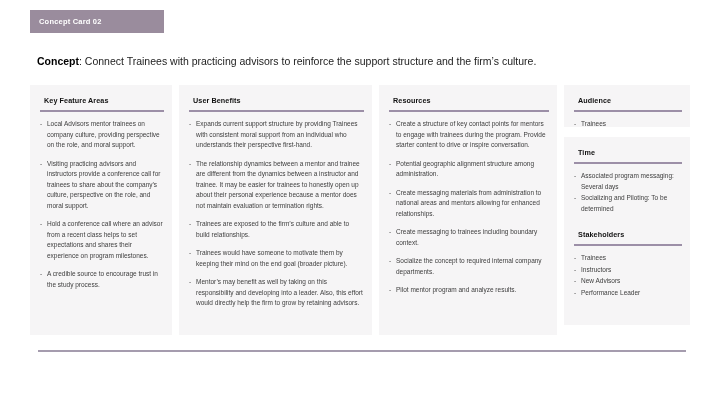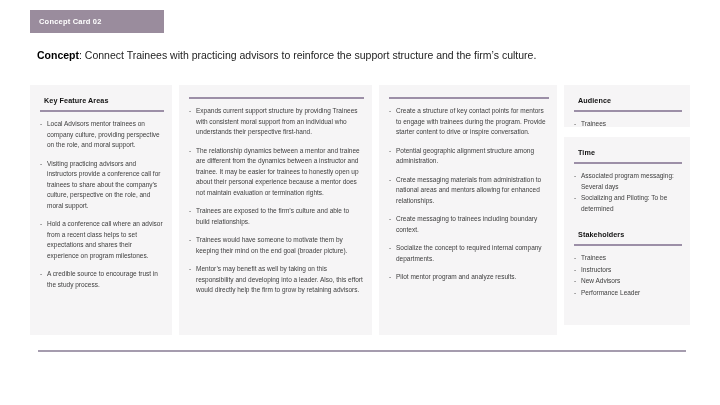--- a/index.html
+++ b/index.html
@@ -18,21 +18,21 @@
     font-family:"Liberation Sans", sans-serif;
     -webkit-font-smoothing:antialiased;
   }
   .badge{
     position:absolute;left:30px;top:10px;width:134px;height:23px;
     background:var(--badge-bg);color:#fff;
     display:flex;align-items:center;padding-left:9px;
     font-size:7.5px;font-weight:bold;letter-spacing:.2px;
   }
   .concept{
-    position:absolute;left:37px;top:49px;margin:0;width:640px;
+    position:absolute;left:37px;top:55px;margin:0;width:640px;
     font-size:10.5px;color:#222;
   }
   .concept-prefix{font-weight:bold;color:#000;}
   .board{
     position:absolute;left:30px;top:85px;width:660px;
     display:flex;gap:7px;align-items:flex-start;
   }
   .panel{
     background:var(--panel-bg);
     padding:7px 8px 8px 10px;
@@ -87,20 +87,21 @@
       <span class="dash">-</span>
       <span class="item-text">Hold a conference call where an advisor from a recent class helps to set expectations and shares their experience on program milestones.</span>
     </div>
     <div class="item">
       <span class="dash">-</span>
       <span class="item-text">A credible source to encourage trust in the study process.</span>
     </div>
   </section>
 
   <section class="panel col-b">
+    <h2 class="panel-title">User Benefits</h2>
     <div class="rule"></div>
     <div class="item">
       <span class="dash">-</span>
       <span class="item-text">Expands current support structure by providing Trainees with consistent moral support from an individual who understands their perspective first-hand.</span>
     </div>
     <div class="item">
       <span class="dash">-</span>
       <span class="item-text">The relationship dynamics between a mentor and trainee are different from the dynamics between a instructor and trainee. It may be easier for trainees to honestly open up about their personal experience because a mentor does not maintain evaluation or termination rights.</span>
     </div>
     <div class="item">
@@ -111,20 +112,21 @@
       <span class="dash">-</span>
       <span class="item-text">Trainees would have someone to motivate them by keeping their mind on the end goal (broader picture).</span>
     </div>
     <div class="item">
       <span class="dash">-</span>
       <span class="item-text">Mentor’s may benefit as well by taking on this responsibility and developing into a leader. Also, this effort would directly help the firm to grow by retaining advisors.</span>
     </div>
   </section>
 
   <section class="panel col-c">
+    <h2 class="panel-title">Resources</h2>
     <div class="rule"></div>
     <div class="item">
       <span class="dash">-</span>
       <span class="item-text">Create a structure of key contact points for mentors to engage with trainees during the program. Provide starter content to drive or inspire conversation.</span>
     </div>
     <div class="item">
       <span class="dash">-</span>
       <span class="item-text">Potential geographic alignment structure among administration.</span>
     </div>
     <div class="item">

